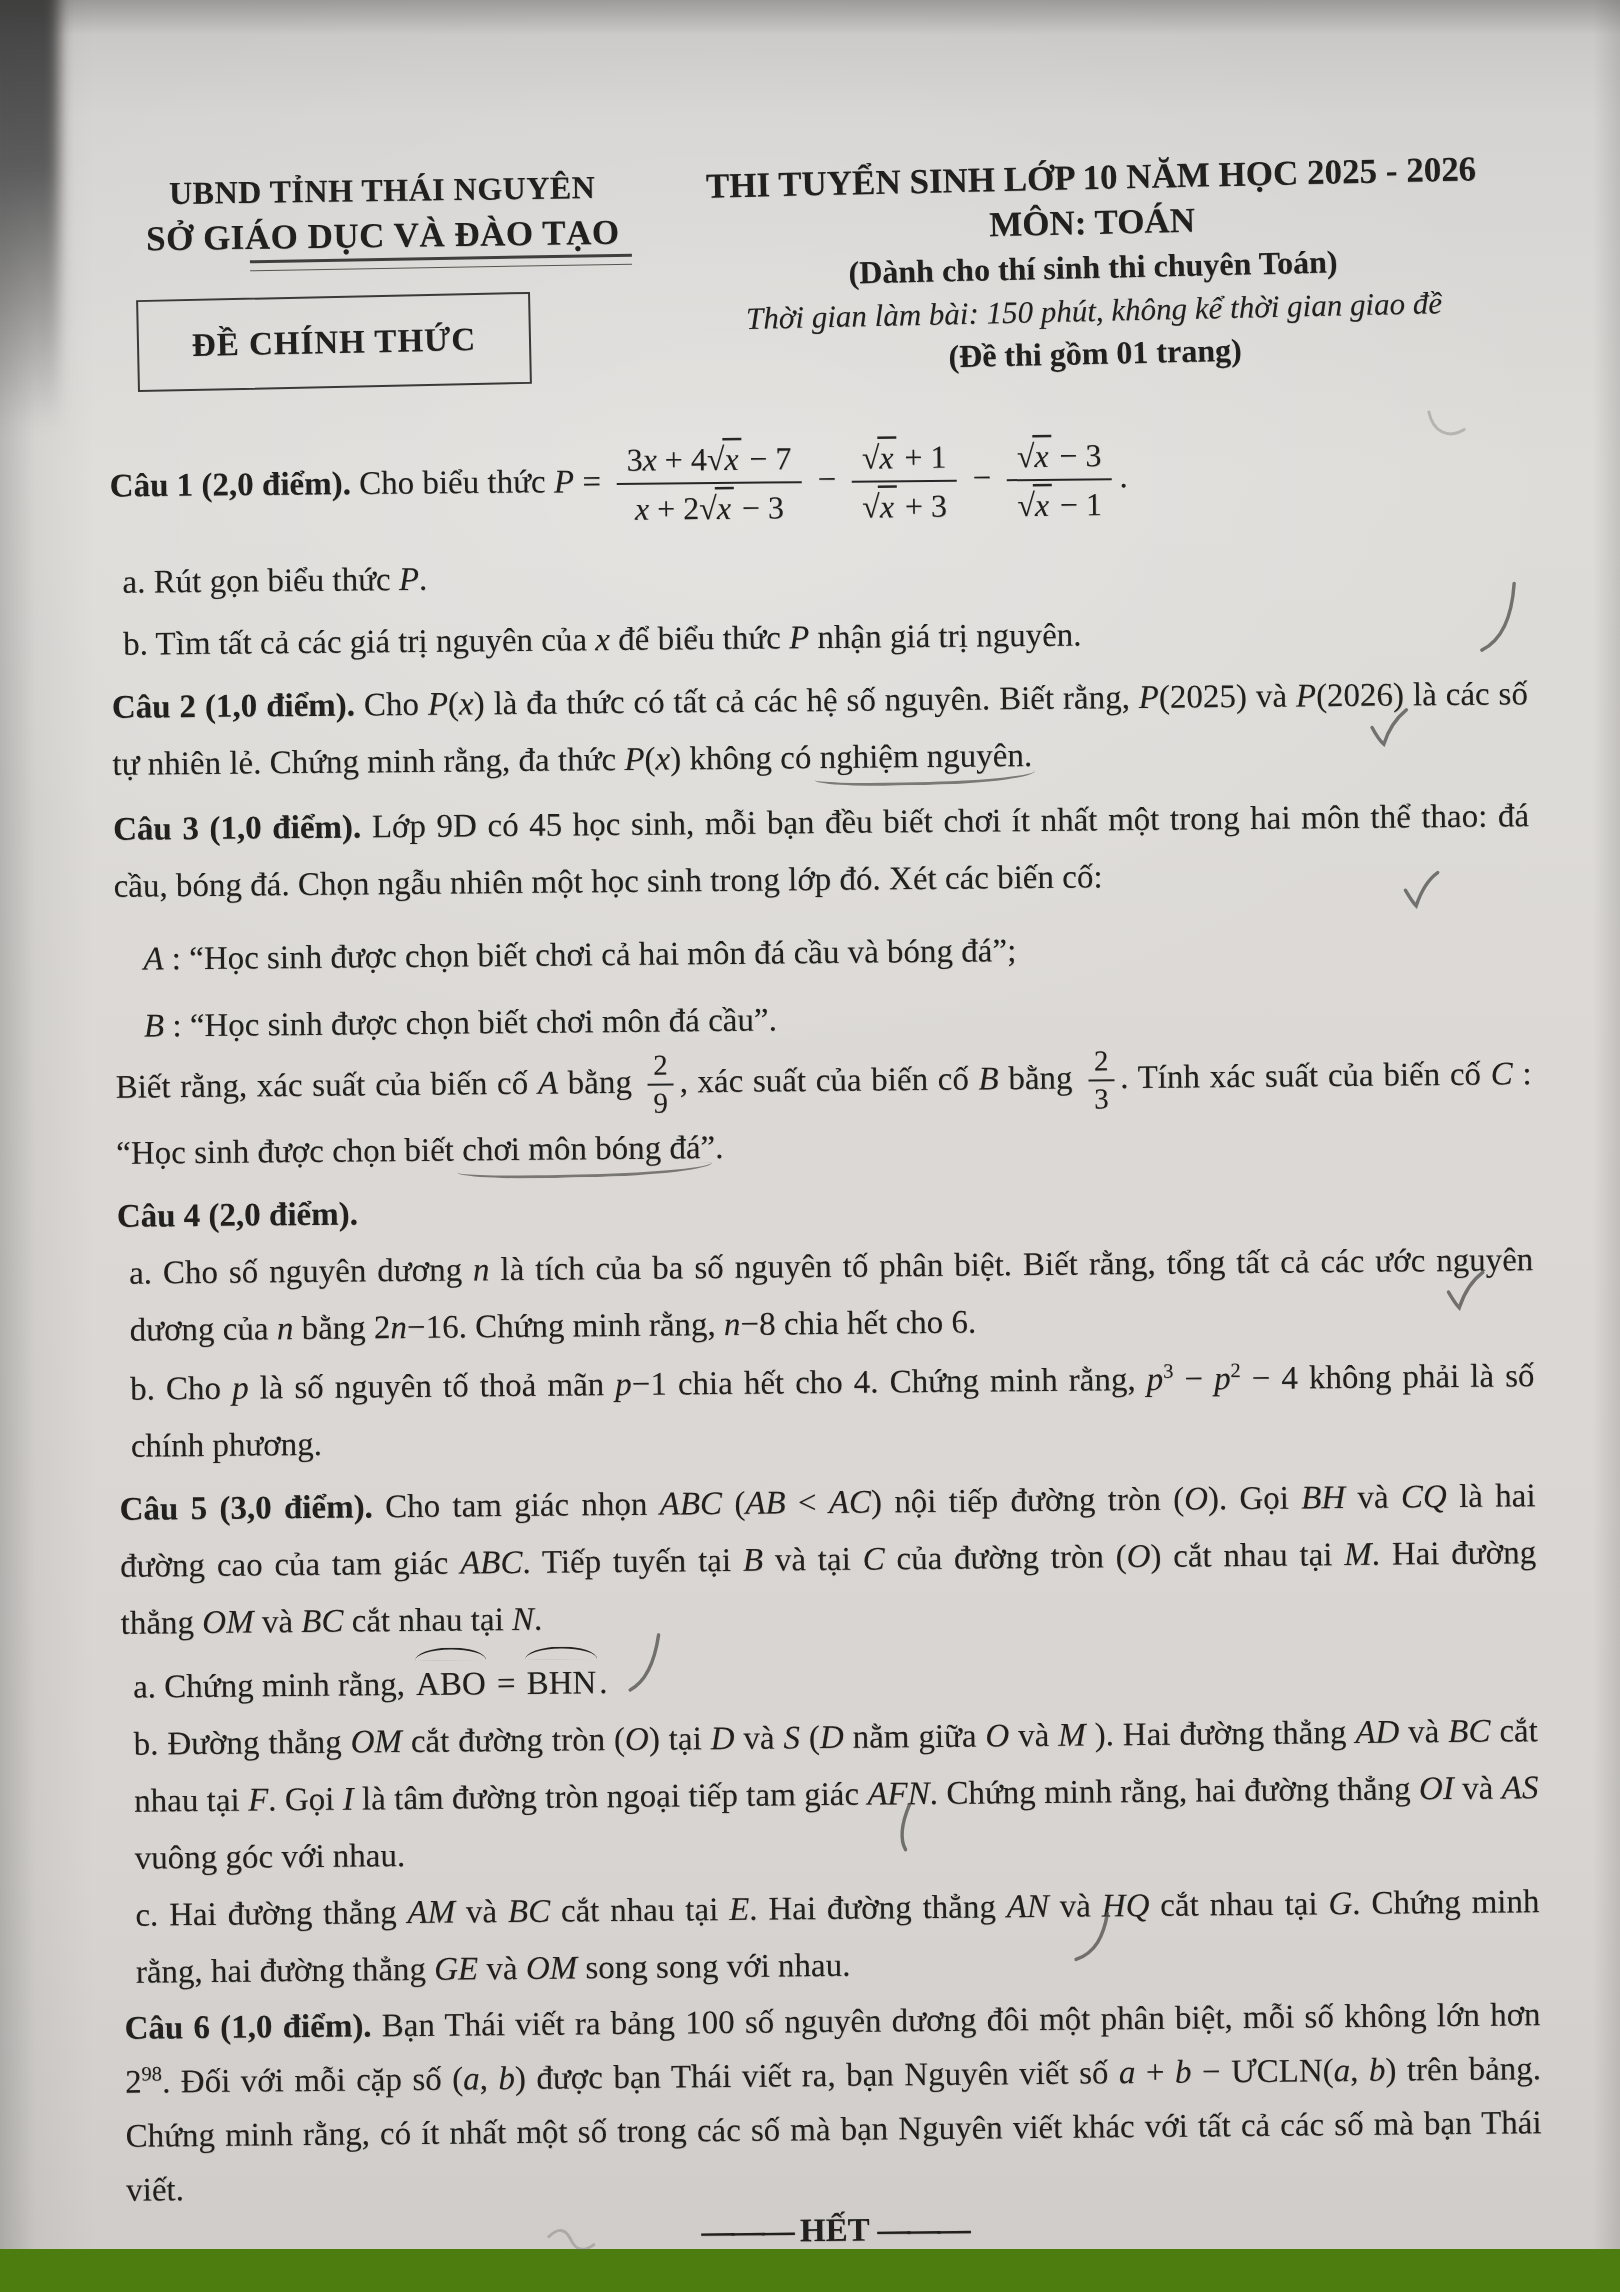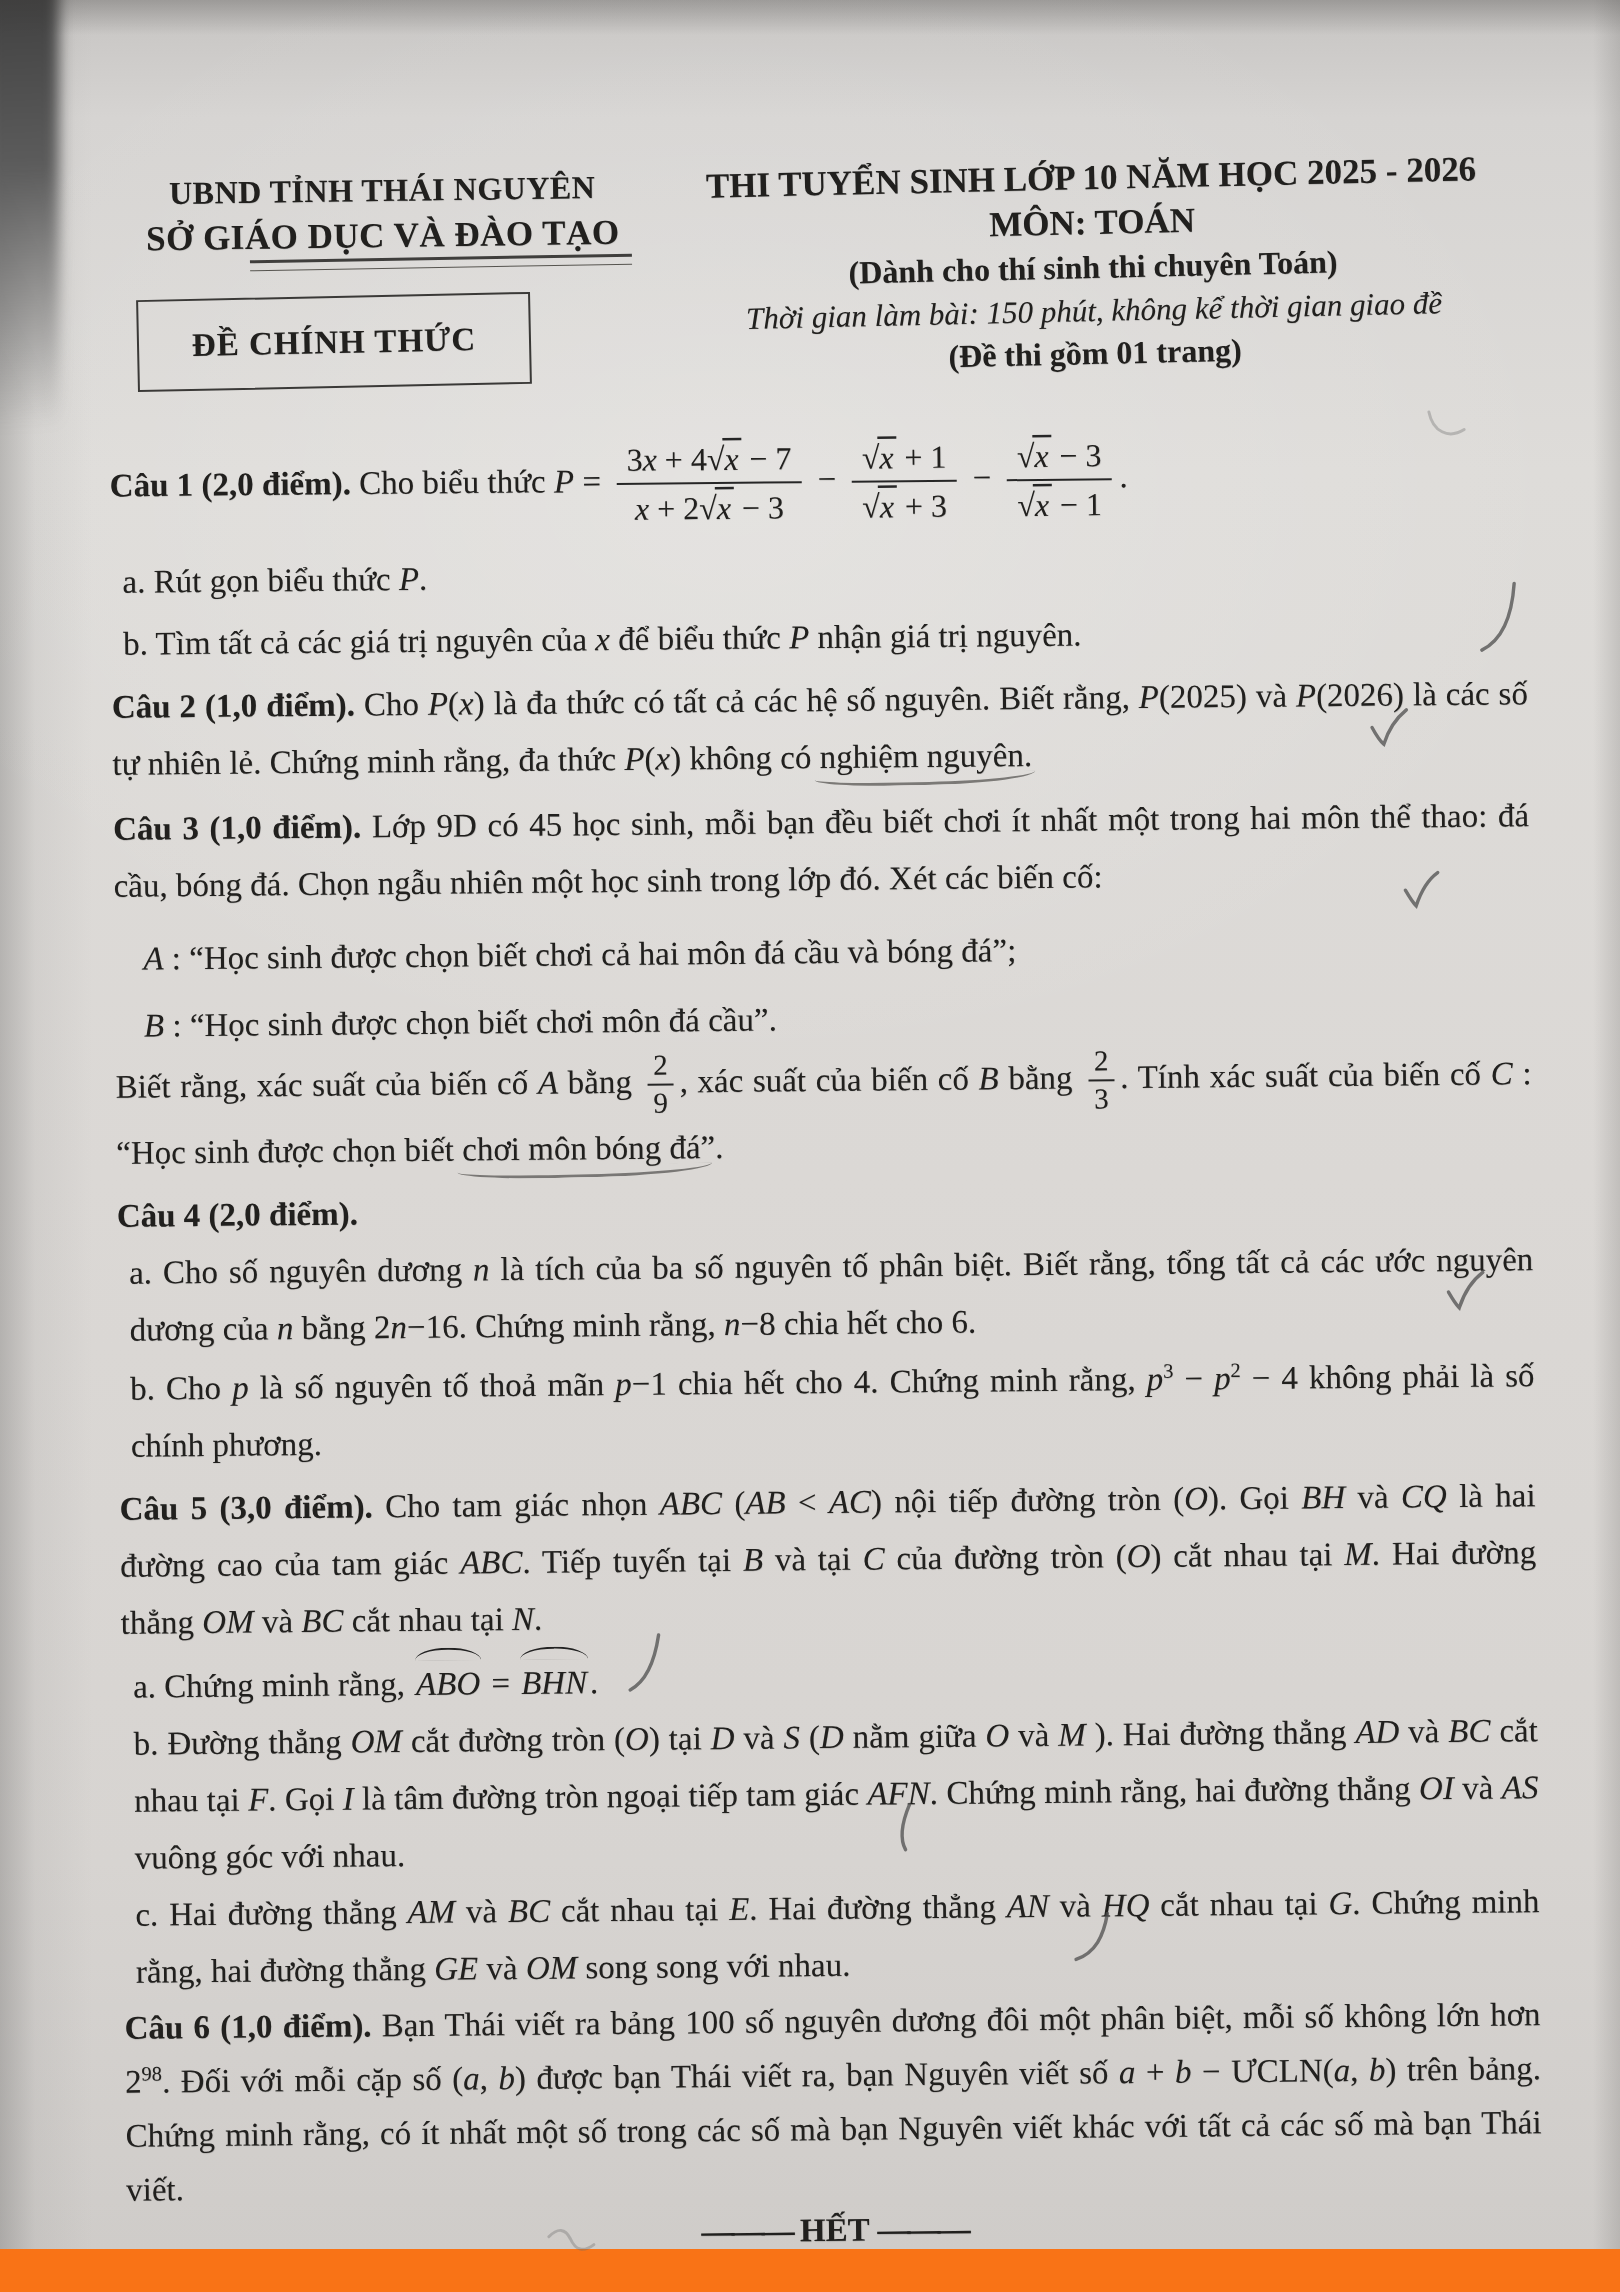--- a/index.html
+++ b/index.html
@@ -1,18 +1,18 @@
 <!DOCTYPE html>
 <html><head>
 <meta charset="utf-8">
 <title>Scanned exam paper</title>
 <style>
   html,body{margin:0;padding:0;background:#ffffff;}
   .page{
-    position:relative;width:1620px;height:2293px;overflow:hidden;background:#f97316;
+    position:relative;width:1620px;height:2293px;overflow:hidden;background:#4d7c0f;
     font-family:"Liberation Serif","DejaVu Serif",serif;color:#21201e;
   }
   
   .photo{
     position:absolute;left:0;top:0;width:1620px;height:2249px;
     background:
       radial-gradient(ellipse 1225px 833px at 45% 22%, rgba(255,255,255,.20), rgba(255,255,255,0) 70%),
       linear-gradient(90deg, rgba(70,70,70,.26) 0, rgba(120,120,120,.10) 35px, rgba(0,0,0,0) 93px),
       linear-gradient(180deg,#c6c4c2 0,#d6d4d2 118px,#dedcd9 470px,#dbd8d5 1176px,#d7d4d1 1862px,#cfccc9 100%);
   }
@@ -27,21 +27,21 @@
   .txt{text-shadow:0.3px 0.4px 0.7px rgba(40,40,40,.30);}
   .it{font-style:italic;}
   .sup{vertical-align:super;font-size:0.62em;line-height:0;}
   .sqrt{display:inline-block;font-style:italic;padding:2.9px 2.9px 0 0;
     background-image:linear-gradient(#262626,#262626);background-repeat:no-repeat;
     background-position:top right;background-size:calc(100% - 15.7px) 2.5px;}
   .pencil-u{position:relative;}
   .pencil-u::after{content:"";position:absolute;left:-4.9px;right:-11.8px;bottom:-10.8px;height:8.8px;
     border-bottom:3.4px solid rgba(80,78,76,.70);
     border-radius:0 0 55% 45% / 0 0 13.7px 8.8px;transform:rotate(-0.8deg);}
-  .ang{font-style:italic;position:relative;display:inline-block;padding:6.9px 2.9px 0;}
+  .ang{position:relative;display:inline-block;padding:6.9px 2.9px 0;}
   .ang::before{content:"";position:absolute;left:2px;right:2px;top:-1px;height:10.8px;
     border-top:2.5px solid #222;border-radius:50% 50% 0 0 / 100% 100% 0 0;}
 
   
   .header-left{position:absolute;left:108px;top:169px;width:549px;text-align:center;
     font-weight:bold;transform:rotate(-0.8deg);}
   .header-left .l1{font-size:32px;line-height:43px;letter-spacing:0.5px;}
   .header-left .l2{font-size:35px;line-height:47px;letter-spacing:0.5px;}
   .dept-underline{position:absolute;left:250px;top:257px;width:382px;height:6.9px;
     border-top:3.4px solid #3f3e3c;border-bottom:1.5px solid #56544f;transform:rotate(-1deg);}

